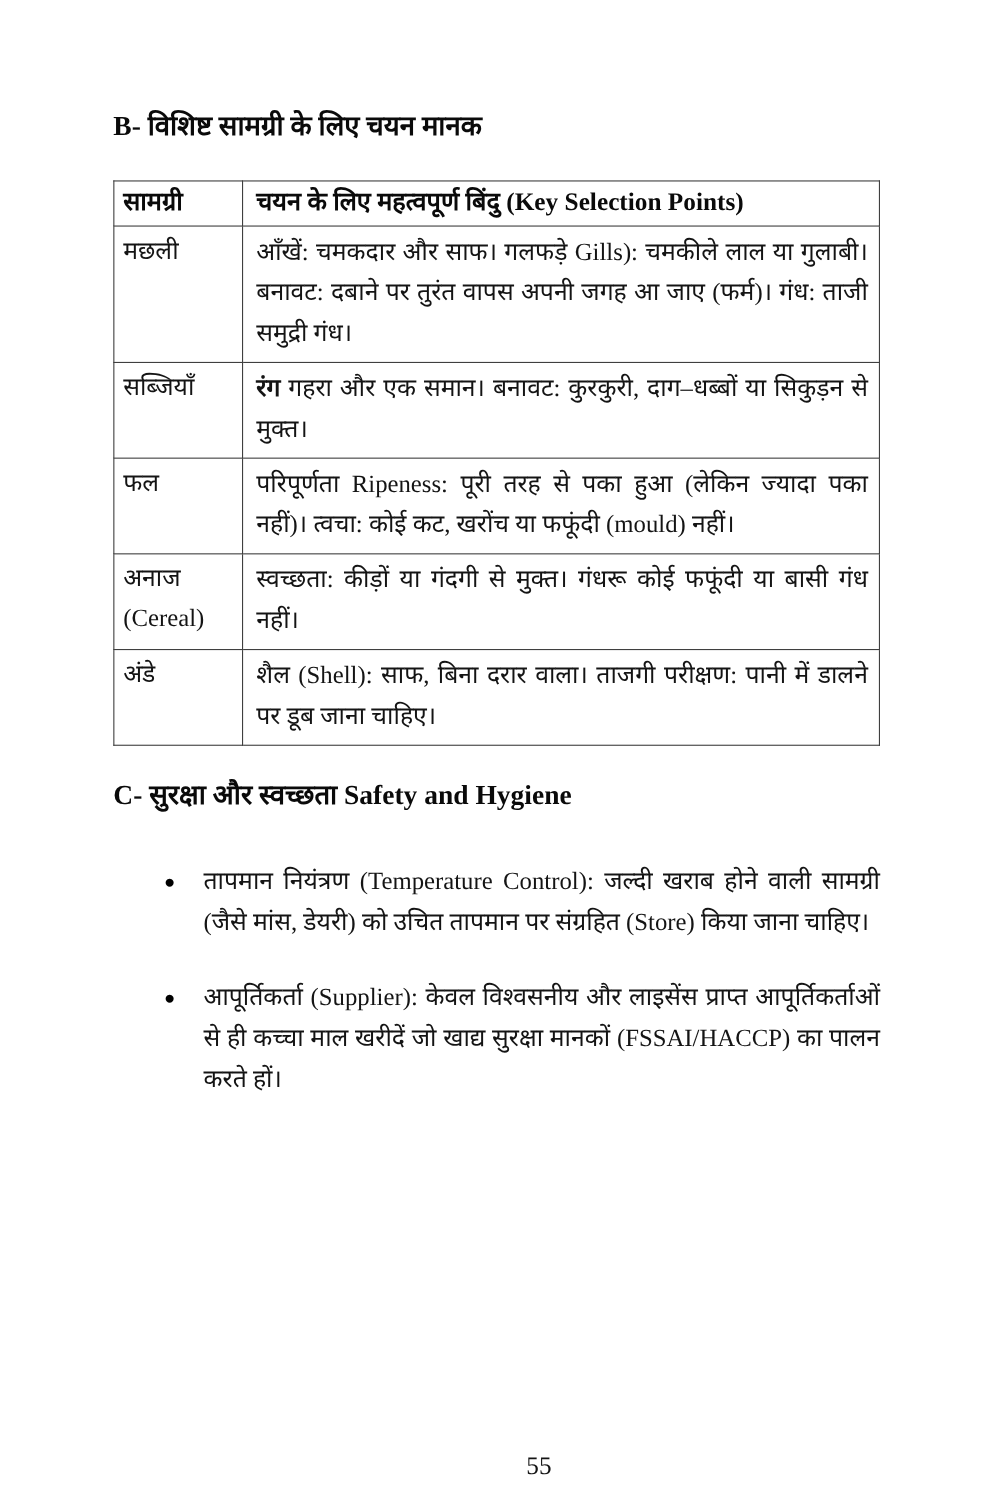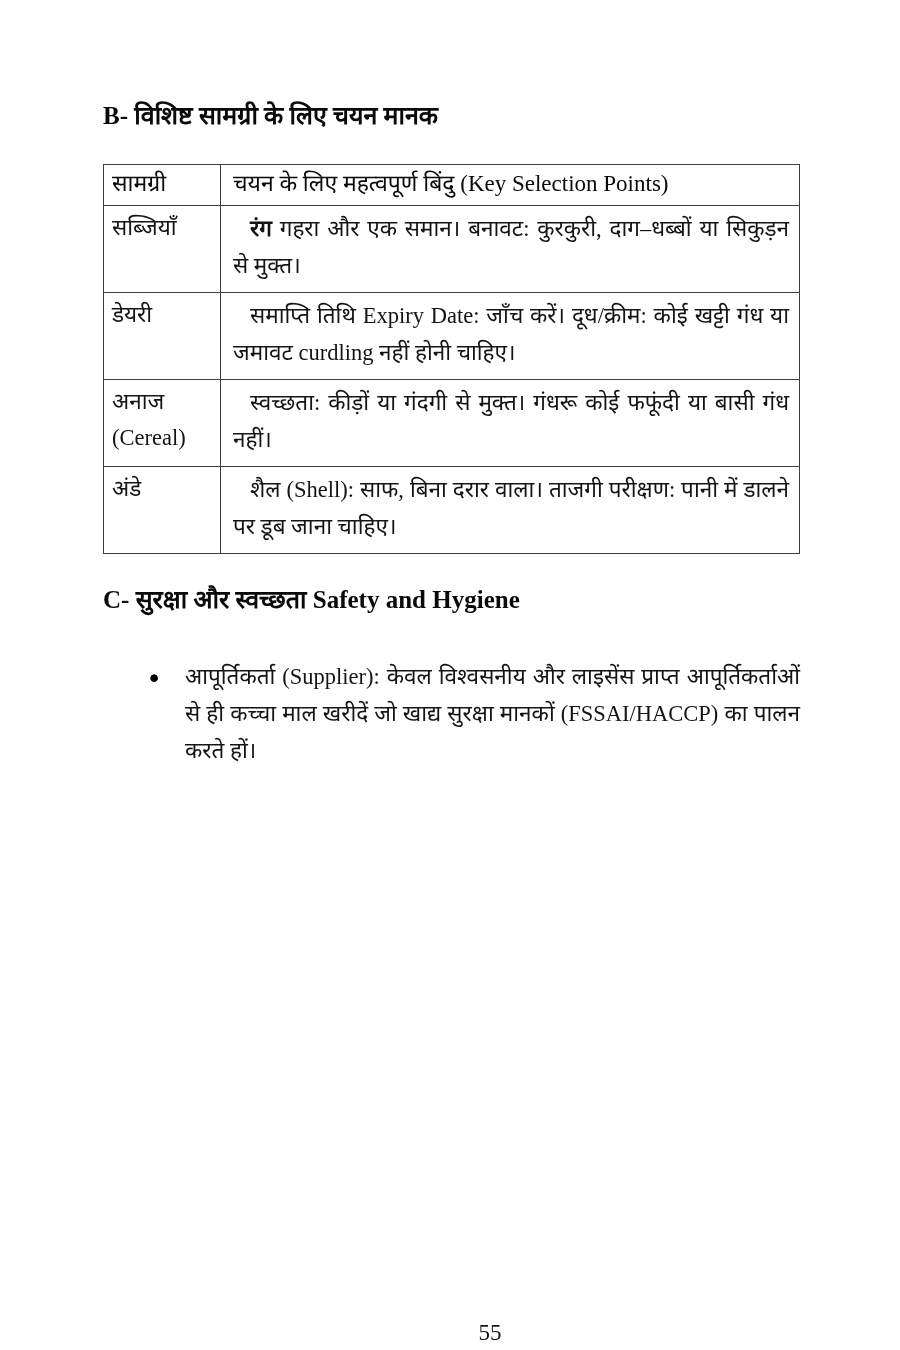--- a/index.html
+++ b/index.html
@@ -37,41 +37,41 @@
   table.standards th,
   table.standards td {
     border: 1px solid #3f3f3f;
     vertical-align: top;
     box-sizing: border-box;
   }
   col.c-item  { width: 117px; }
   col.c-points{ width: auto; }
   th.h-item, th.h-points {
     font-size: 23px;
-    font-weight: normal;
+    font-weight: bold;
     text-align: left;
     padding: 4px 8px 6px 8px;
     line-height: 30px;
     color: #0a0a0a;
   }
   th.h-points { padding-left: 12px; }
   td.item-cell {
     font-size: 22.5px;
     line-height: 36px;
     padding: 4px 6px 6px 8px;
     color: #141414;
   }
   td.points-cell {
     font-size: 22.5px;
     line-height: 37px;
     padding: 4px 10px 8px 12px;
     text-align: justify;
     color: #141414;
   }
-  .lead-bold { font-weight: bold; margin-left: 17px; }
+  .lead-bold { font-weight: bold; }
   .section-c { margin-top: 30px; }
   ul.bullets {
     list-style: none;
     margin: 42px 0 0 0;
     padding: 0;
   }
   ul.bullets li {
     position: relative;
     padding-left: 82px;
     font-size: 22.5px;
@@ -111,43 +111,47 @@
         <col class="c-points">
       </colgroup>
     <thead>
       <tr>
         <th class="h-item">सामग्री</th>
         <th class="h-points">चयन के लिए महत्वपूर्ण बिंदु (Key Selection Points)</th>
       </tr>
     </thead>
     <tbody>
       <tr>
+        <td class="item-cell">मछली</td>
+        <td class="points-cell"><span class="lead-bold"></span><span>आँखें: चमकदार और साफ। गलफड़े Gills): चमकीले लाल या गुलाबी। बनावट: दबाने पर तुरंत वापस अपनी जगह आ जाए (फर्म)। गंध: ताजी समुद्री गंध।</span></td>
+      </tr>
+      <tr>
         <td class="item-cell">सब्जियाँ</td>
         <td class="points-cell"><span class="lead-bold">रंग</span><span> गहरा और एक समान। बनावट: कुरकुरी, दाग–धब्बों या सिकुड़न से मुक्त।</span></td>
       </tr>
       <tr>
-        <td class="item-cell">डेयरी</td>
-        <td class="points-cell"><span class="lead-bold"></span><span>समाप्ति तिथि Expiry Date: जाँच करें। दूध/क्रीम: कोई खट्टी गंध या जमावट curdling नहीं होनी चाहिए।</span></td>
+        <td class="item-cell">फल</td>
+        <td class="points-cell"><span class="lead-bold"></span><span>परिपूर्णता Ripeness: पूरी तरह से पका हुआ (लेकिन ज्यादा पका नहीं)। त्वचा: कोई कट, खरोंच या फफूंदी (mould) नहीं।</span></td>
       </tr>
       <tr>
         <td class="item-cell">अनाज (Cereal)</td>
         <td class="points-cell"><span class="lead-bold"></span><span>स्वच्छता: कीड़ों या गंदगी से मुक्त। गंधरू कोई फफूंदी या बासी गंध नहीं।</span></td>
       </tr>
       <tr>
         <td class="item-cell">अंडे</td>
         <td class="points-cell"><span class="lead-bold"></span><span>शैल (Shell): साफ, बिना दरार वाला। ताजगी परीक्षण: पानी में डालने पर डूब जाना चाहिए।</span></td>
       </tr>
     </tbody>
   </table>
 
   <h2 class="section-heading section-c">C- सुरक्षा और स्वच्छता Safety and Hygiene</h2>
 
   <ul class="bullets">
     <li>
-      <span class="bullet-glyph">●</span>
+      <span class="bullet-glyph">●</span><span>तापमान नियंत्रण (Temperature Control): जल्दी खराब होने वाली सामग्री (जैसे मांस, डेयरी) को उचित तापमान पर संग्रहित (Store) किया जाना चाहिए।</span>
     </li>
     <li>
       <span class="bullet-glyph">●</span><span>आपूर्तिकर्ता (Supplier): केवल विश्वसनीय और लाइसेंस प्राप्त आपूर्तिकर्ताओं से ही कच्चा माल खरीदें जो खाद्य सुरक्षा मानकों (FSSAI/HACCP) का पालन करते हों।</span>
     </li>
   </ul>
 
   <div class="page-number">55</div>
 </div>
 
 </body></html>

